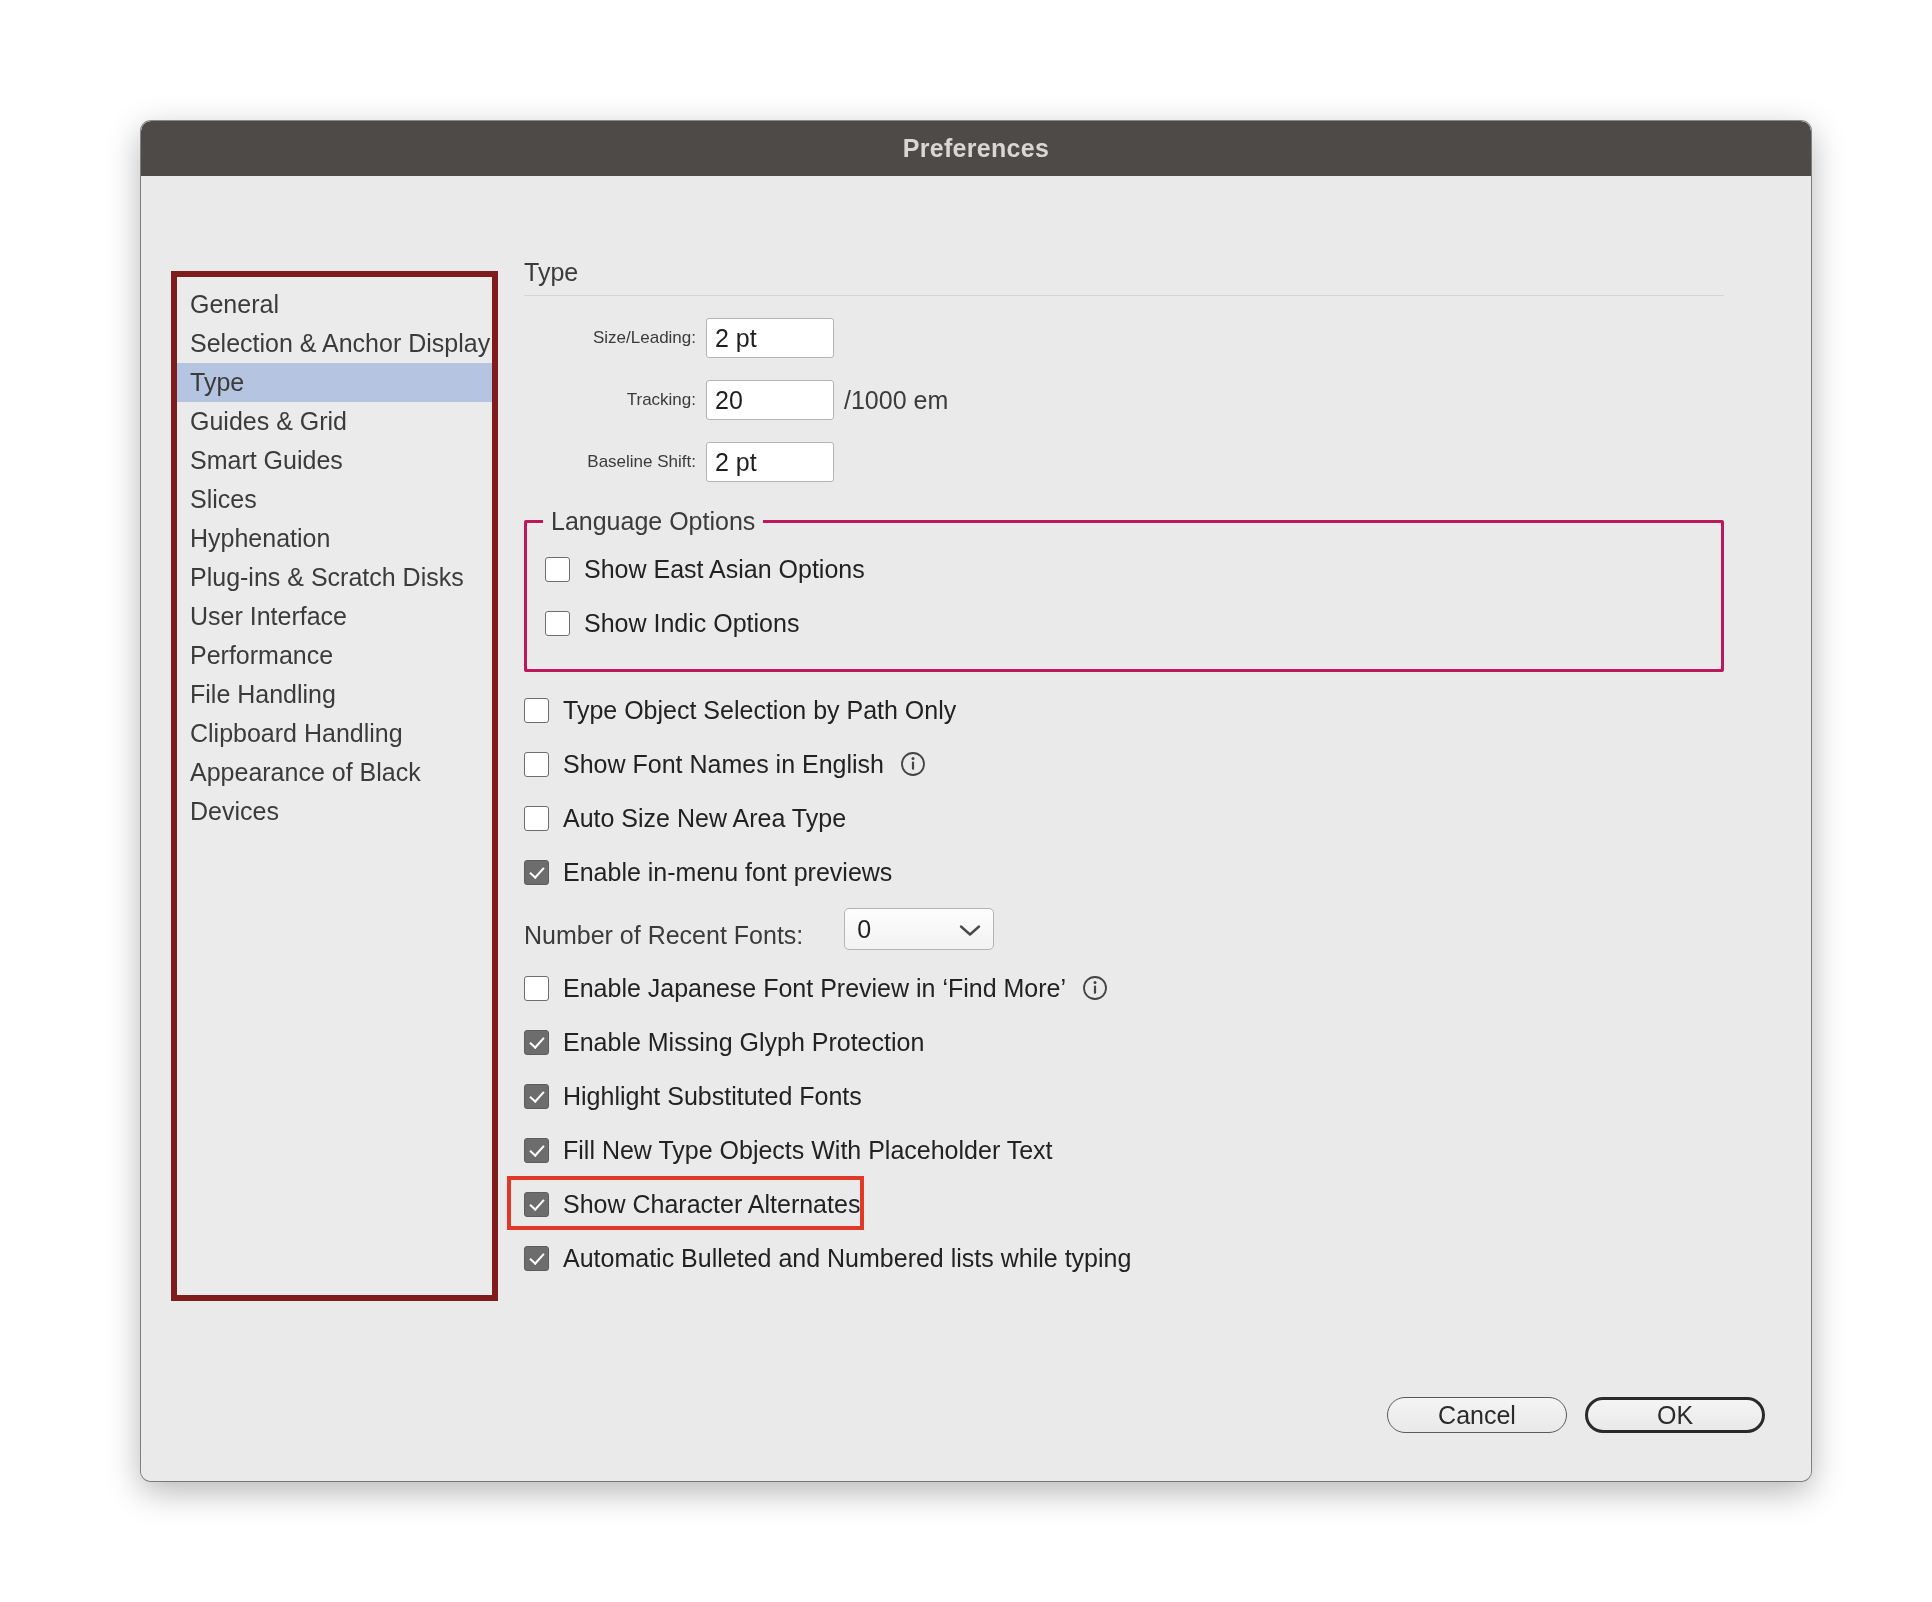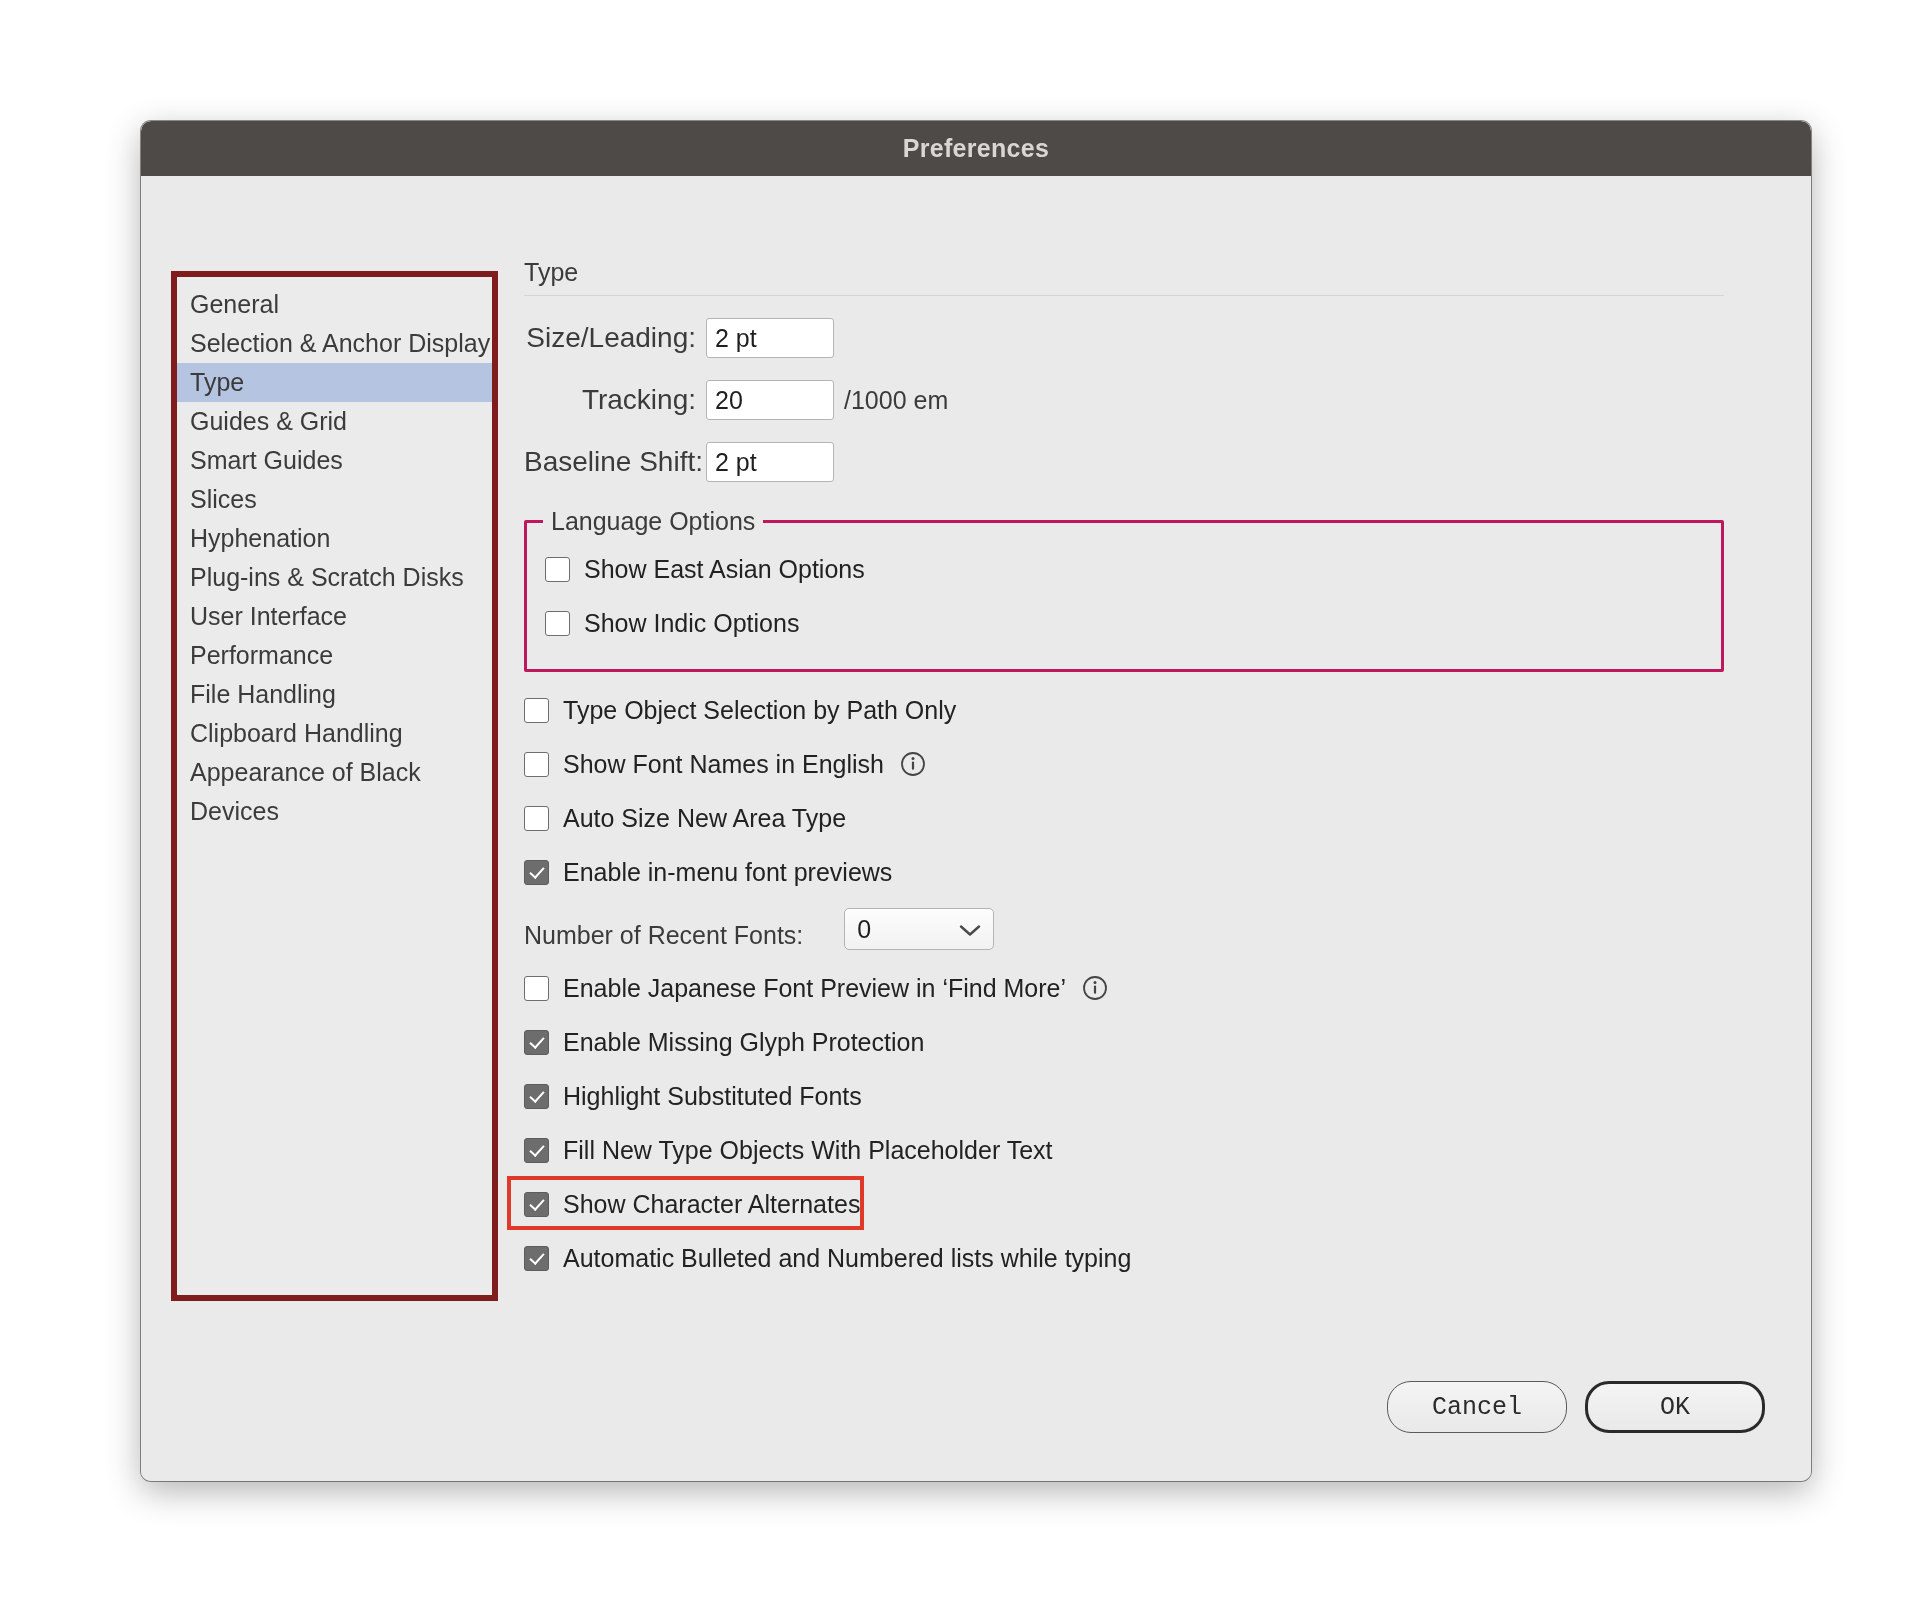--- a/index.html
+++ b/index.html
@@ -90,21 +90,21 @@
   }
 
   
   .field-row {
     display: flex;
     align-items: center;
     margin-top: 22px;
     height: 40px;
   }
   .field-label {
-    font-size: 28px;
+    font-size: 17px;
     color: #3b3b3b;
     text-align: right;
     width: 172px;
     padding-right: 10px;
     white-space: nowrap;
   }
   .field-input {
     width: 128px;
     height: 40px;
     line-height: 40px;
@@ -241,29 +241,29 @@
 
   
   #footer {
     position: absolute;
     right: 46px;
     bottom: 48px;
     display: flex;
     gap: 18px;
   }
   .btn {
-    height: 52px;
+    height: 36px;
     min-width: 180px;
     padding: 0 26px;
     border-radius: 24px;
     background: linear-gradient(#f4f4f4, #e9e9e9);
     border: 1.5px solid #5a5a5a;
     font-size: 25px;
     color: #2b2b2b;
-    font-family: Liberation Mono, monospace;
+    font-family: Liberation Sans, sans-serif;
     display: flex;
     align-items: center;
     justify-content: center;
     cursor: pointer;
   }
   .btn.primary {
     border: 3px solid #2a2a2a;
   }
 </style>
 </head>

